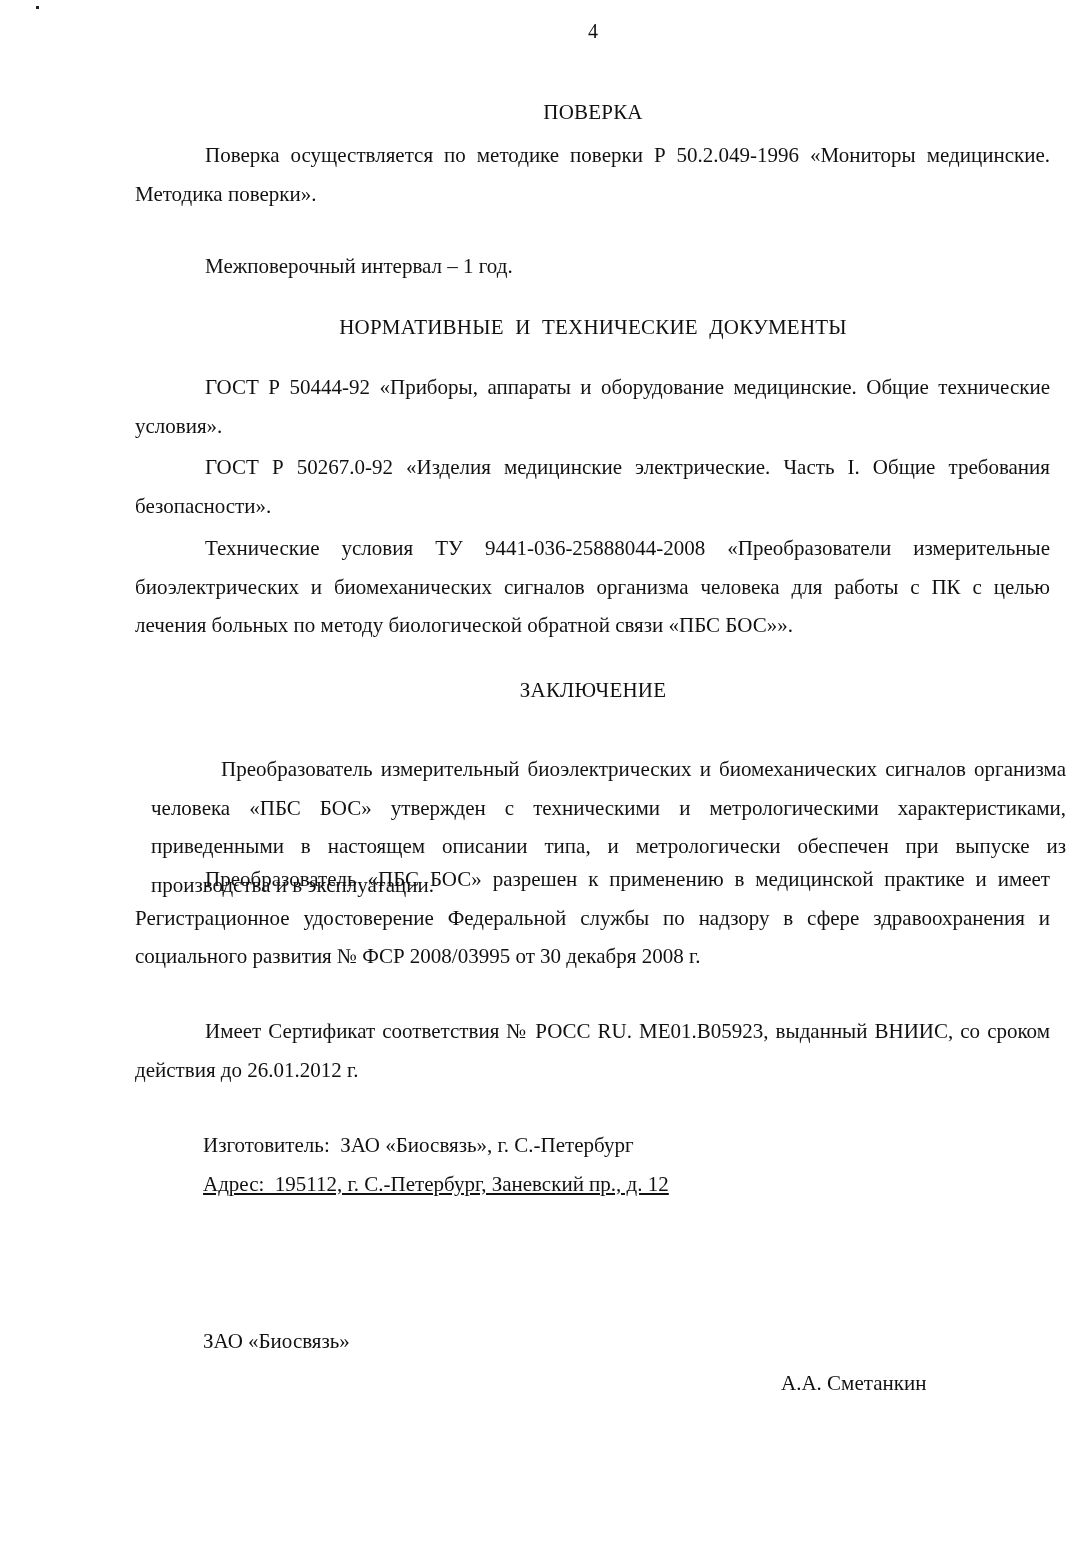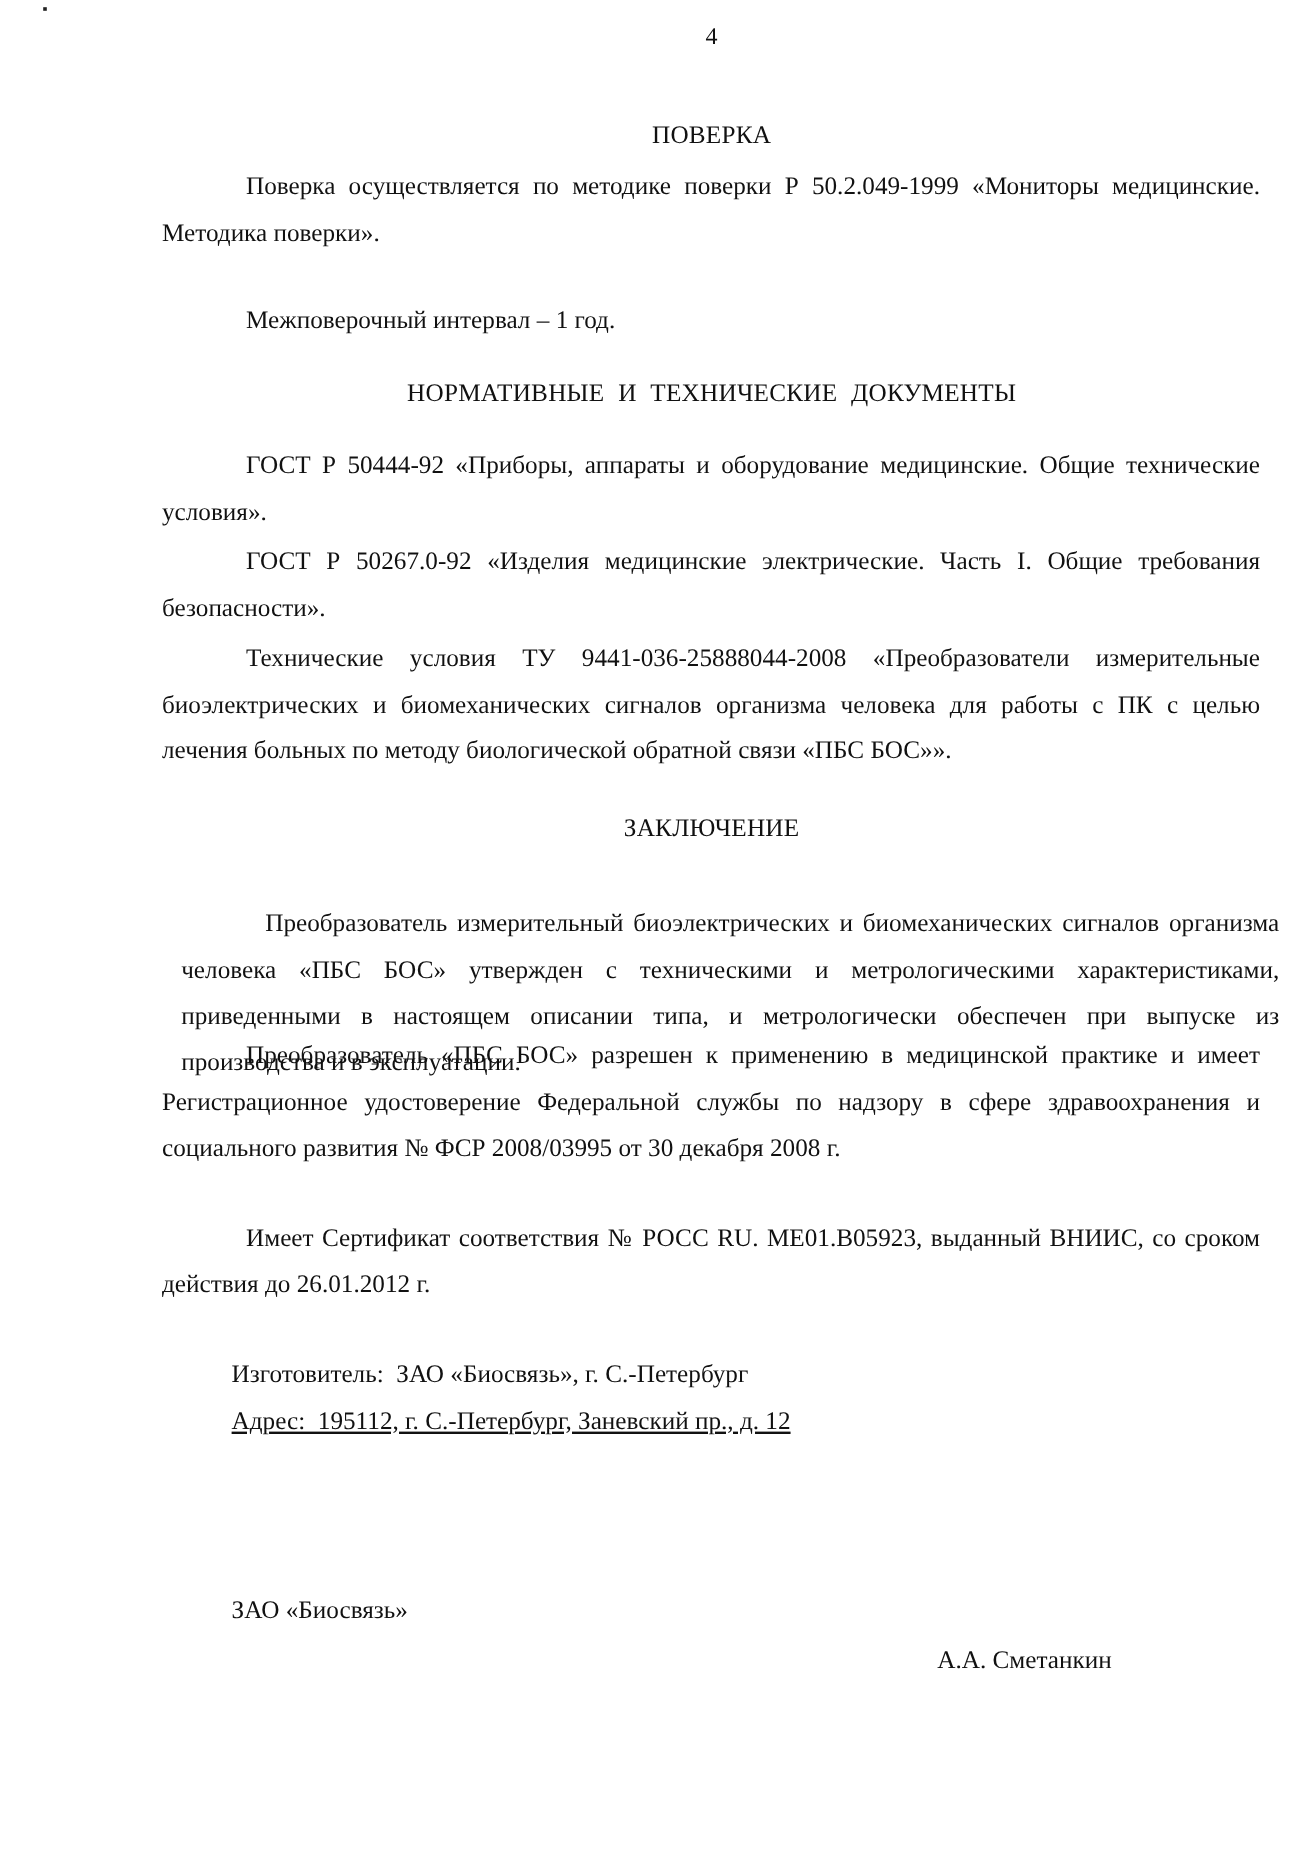--- a/index.html
+++ b/index.html
@@ -47,41 +47,41 @@
       font-size: 21px;
       line-height: 38.5px;
       text-align: justify;
       text-indent: 70px;
     }
     .para.nojust {
       text-align: left;
     }
     .block {
       position: absolute;
-      left: 193px;
+      left: 203px;
       font-size: 21px;
       line-height: 38.5px;
     }
     .sig-name {
       position: absolute;
       left: 781px;
       top: 1371px;
       font-size: 21px;
     }
   </style>
 </head>
 <body>
 
 <div class="dot"></div>
 
 <div class="page-number">4</div>
 
 <div class="heading" style="top:100px;">ПОВЕРКА</div>
 
-<p class="para" style="top:136px; margin:0;">Поверка осуществляется по методике поверки Р 50.2.049-1999 «Мониторы медицинские. Методика поверки».</p>
+<p class="para" style="top:136px; margin:0;">Поверка осуществляется по методике поверки Р 50.2.049-1996 «Мониторы медицинские. Методика поверки».</p>
 <p class="para nojust" style="top:247px; margin:0;">Межповерочный интервал – 1 год.</p>
 
 <div class="heading" style="top:315px;">НОРМАТИВНЫЕ И ТЕХНИЧЕСКИЕ ДОКУМЕНТЫ</div>
 
 <p class="para" style="top:368px; margin:0;">ГОСТ Р 50444-92 «Приборы, аппараты и оборудование медицинские. Общие технические условия».</p>
 <p class="para" style="top:448px; margin:0;">ГОСТ Р 50267.0-92 «Изделия медицинские электрические. Часть I. Общие требования безопасности».</p>
 <p class="para" style="top:529px; margin:0;">Технические условия ТУ 9441-036-25888044-2008 «Преобразователи измерительные биоэлектрических и биомеханических сигналов организма человека для работы с ПК с целью лечения больных по методу биологической обратной связи «ПБС БОС»».</p>
 
 <div class="heading" style="top:678px;">ЗАКЛЮЧЕНИЕ</div>
 

